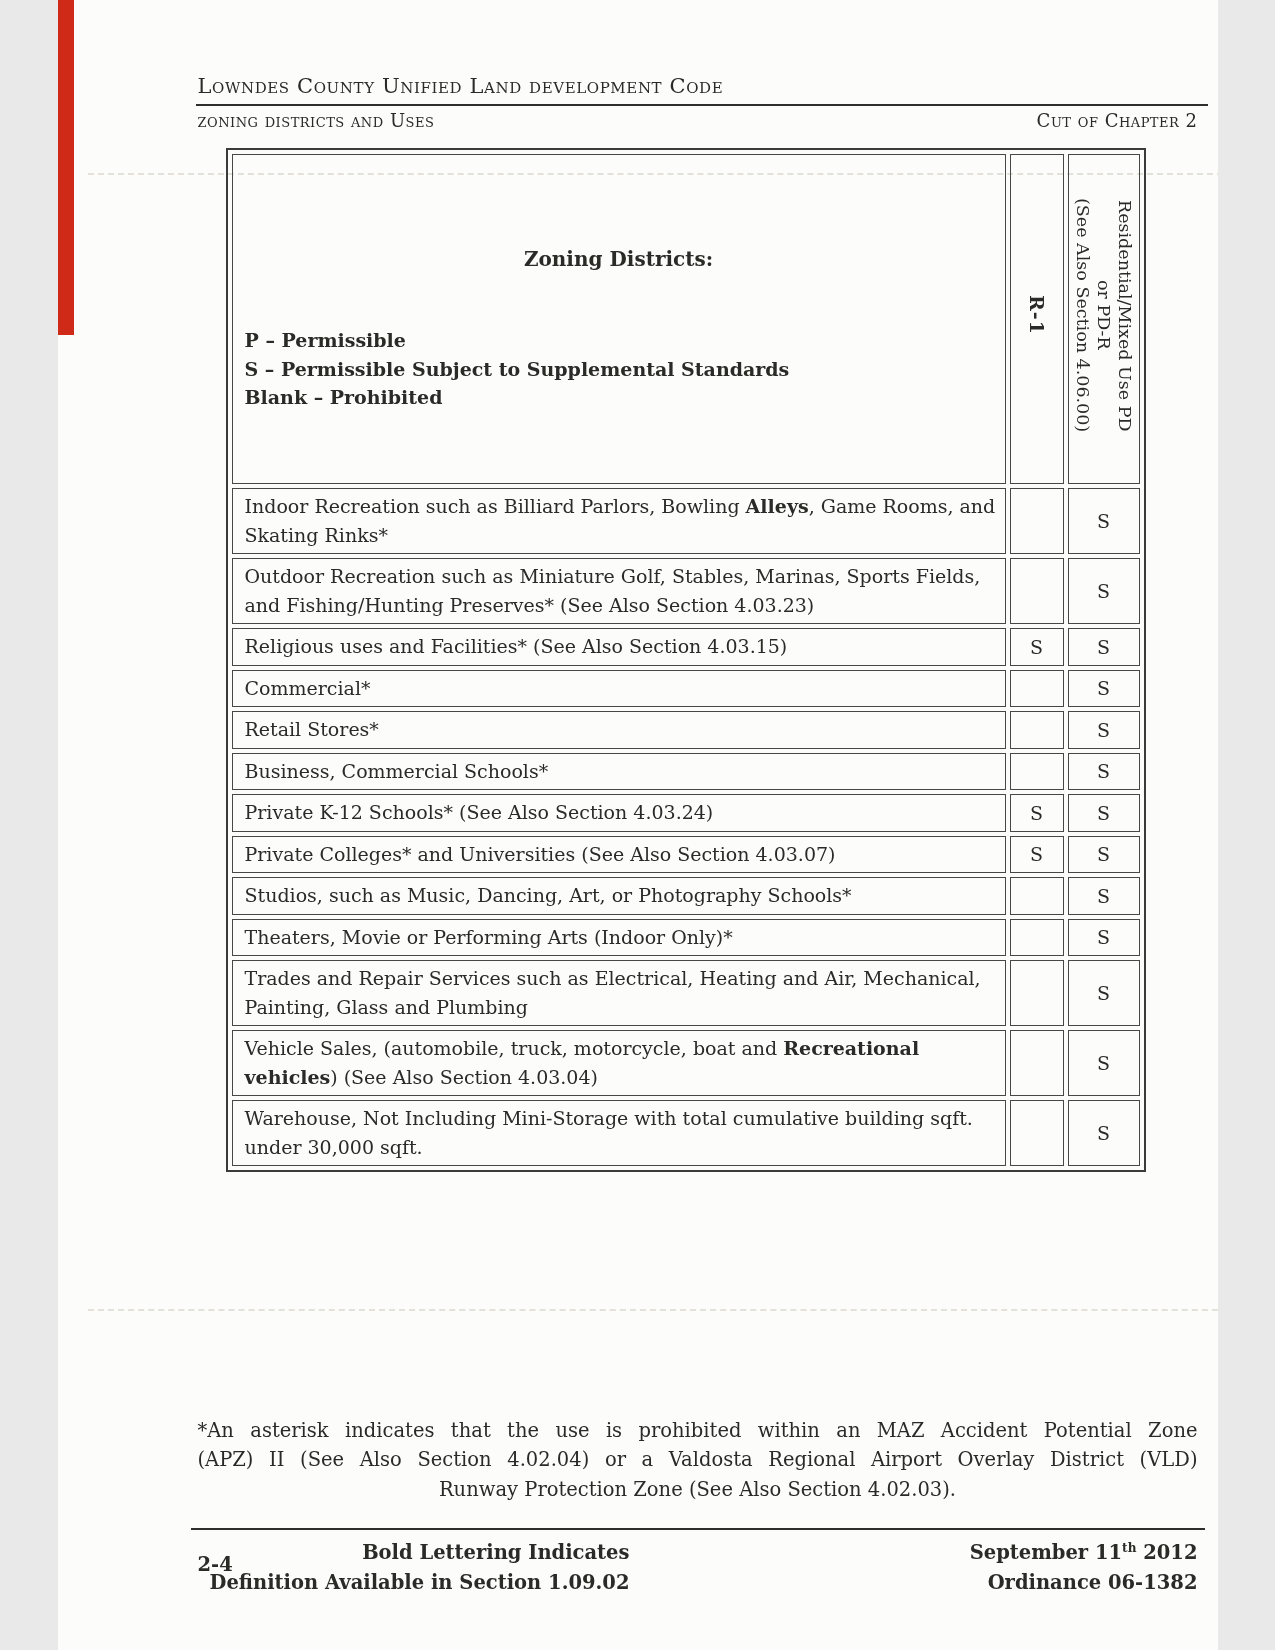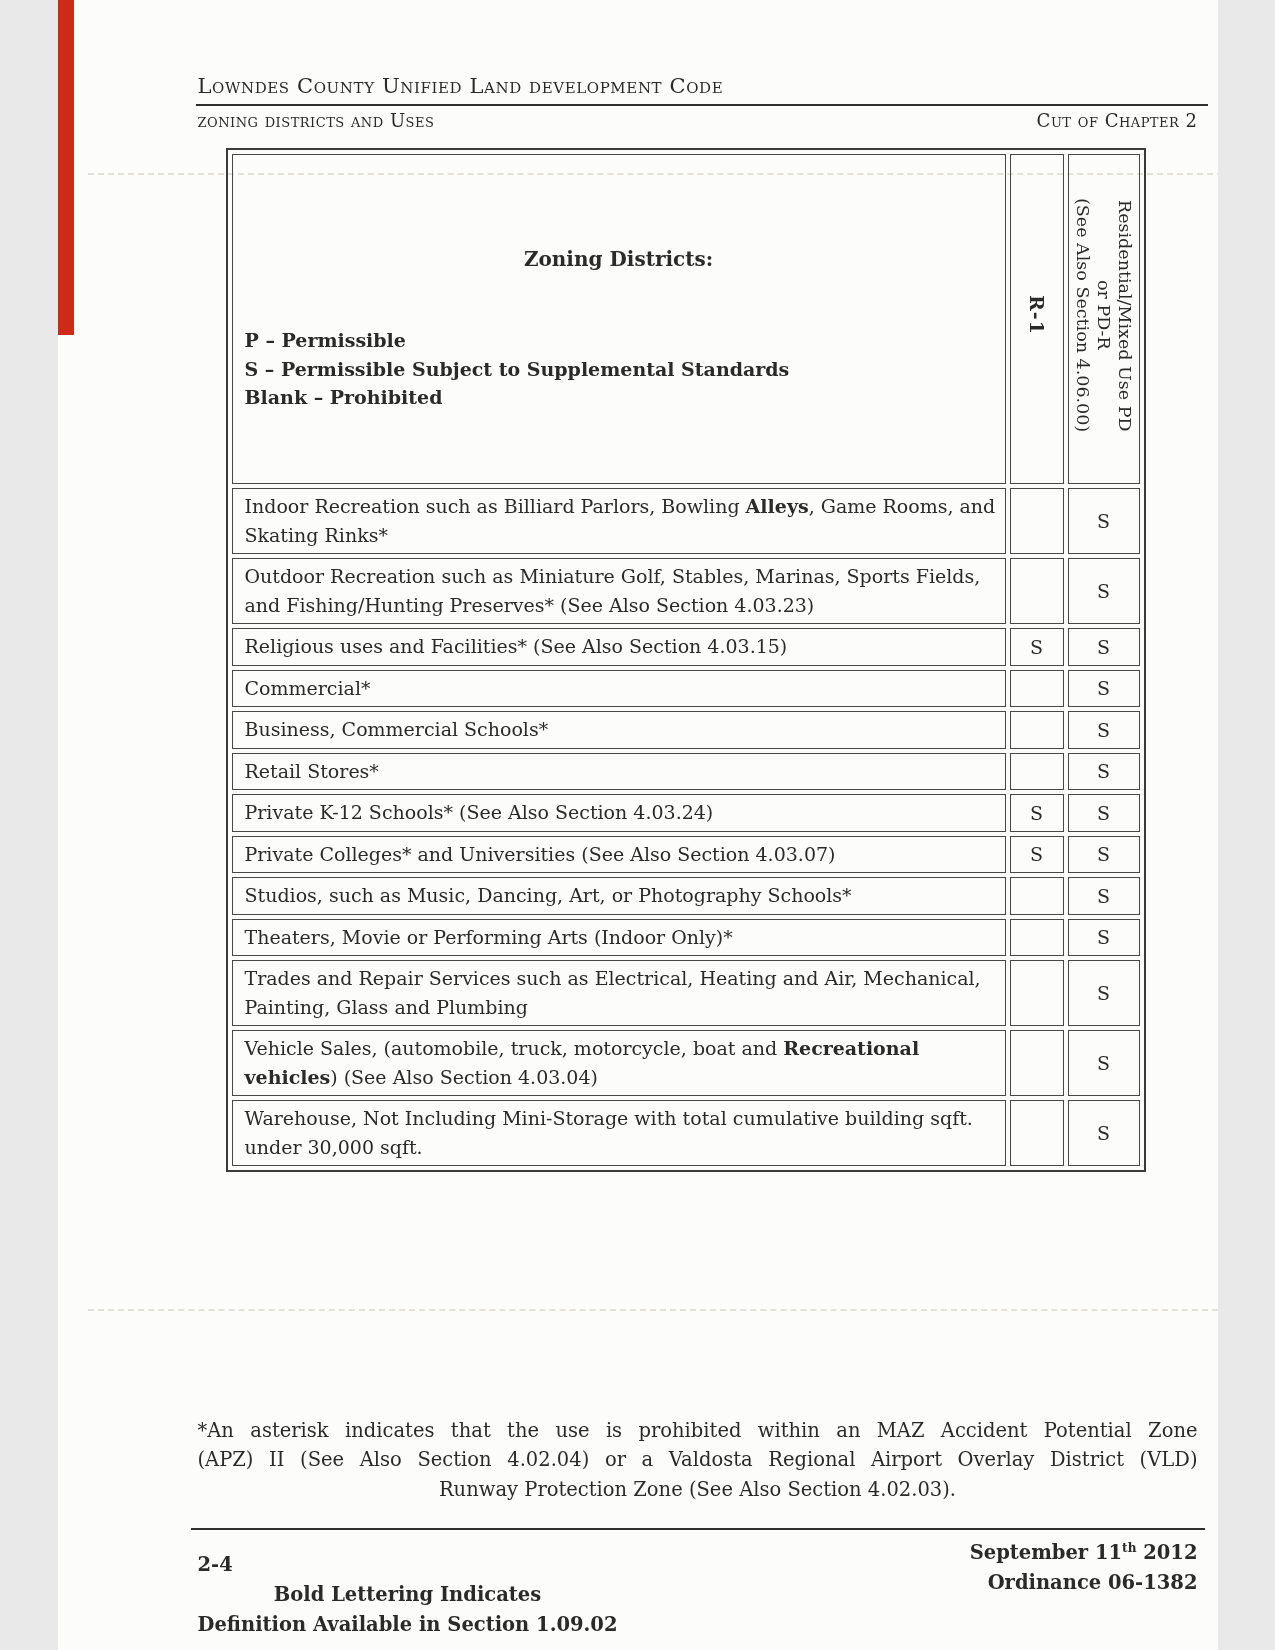--- a/index.html
+++ b/index.html
@@ -60,21 +60,21 @@
   .b{font-weight:bold;}
 
   
   .footnote{position:absolute;left:140px;top:1416px;width:1000px;font-size:19.5px;line-height:1.5;}
   .footnote .jline{text-align:justify;text-align-last:justify;}
   .footnote .lline{text-align:center;}
 
   
   .footer-rule{position:absolute;left:133px;top:1528px;width:1014px;border-top:2px solid #2e2e2c;}
   .footer{position:absolute;left:140px;top:1538px;width:1000px;font-weight:bold;font-size:19.5px;line-height:1.55;}
-  .footer .fl{position:absolute;left:0;top:0;text-align:center;margin-top:42px;}
+  .footer .fl{position:absolute;left:12px;top:0;text-align:right;}
   .footer .fc{position:absolute;left:0;top:12px;width:100%;text-align:left;}
   .footer .fr{position:absolute;right:0;top:0;text-align:right;}
   .sup{vertical-align:super;font-size:0.62em;}
 </style>
 </head>
 <body>
 
 <div class="page">
 
   <div class="red-bar" style="background: rgb(207, 42, 24);"></div>
@@ -125,26 +125,26 @@
             <td class="use-cell"><span>Religious uses and Facilities* (See Also Section 4.03.15)</span></td>
             <td class="mark col-r1">S</td>
             <td class="mark col-pd">S</td>
           </tr>
           <tr>
             <td class="use-cell"><span>Commercial*</span></td>
             <td class="mark col-r1"></td>
             <td class="mark col-pd">S</td>
           </tr>
           <tr>
+            <td class="use-cell"><span>Retail Stores*</span></td>
+            <td class="mark col-r1"></td>
+            <td class="mark col-pd">S</td>
+          </tr>
+          <tr>
             <td class="use-cell"><span>Business, Commercial Schools*</span></td>
-            <td class="mark col-r1"></td>
-            <td class="mark col-pd">S</td>
-          </tr>
-          <tr>
-            <td class="use-cell"><span>Retail Stores*</span></td>
             <td class="mark col-r1"></td>
             <td class="mark col-pd">S</td>
           </tr>
           <tr>
             <td class="use-cell"><span>Private K-12 Schools* (See Also Section 4.03.24)</span></td>
             <td class="mark col-r1">S</td>
             <td class="mark col-pd">S</td>
           </tr>
           <tr>
             <td class="use-cell"><span>Private Colleges* and Universities (See Also Section 4.03.07)</span></td>

